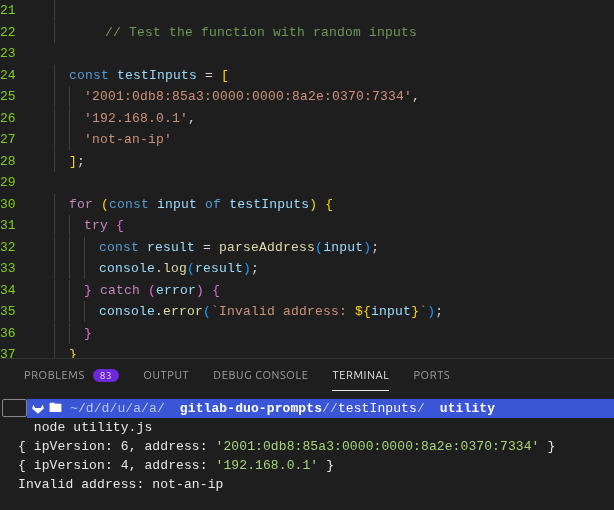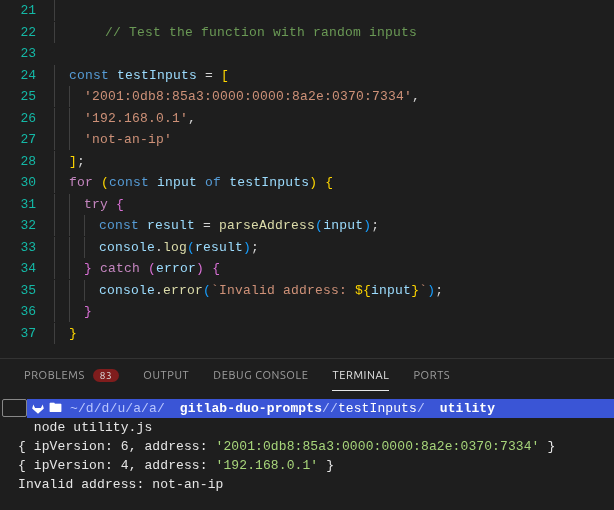--- a/index.html
+++ b/index.html
@@ -17,23 +17,23 @@
     overflow: hidden;
   }
   .line {
     display: flex;
     height: 21.5px;
     align-items: center;
     white-space: pre;
   }
   .gutter {
     width: 54px;
-    text-align: right;
+    text-align: left;
     padding-right: 18px;
-    color: #14b8a6;
+    color: #84cc16;
     font-size: 13px;
     user-select: none;
     flex-shrink: 0;
   }
   .code { flex: 1; letter-spacing: 0.2px; }
   .indent-guide {
     display: inline-block;
     width: 1px;
     height: 21px;
     background: #404040;
@@ -69,21 +69,21 @@
   .tab {
     color: #a0a0a0;
     display: flex;
     align-items: center;
     gap: 8px;
     cursor: pointer;
     padding: 8px 0 9px;
   }
   .tab.active { color: #e7e7e7; border-bottom: 1px solid #e7e7e7; }
   .badge {
-    background: #7f1d1d;
+    background: #6d28d9;
     color: #ddd;
     border-radius: 10px;
     padding: 1px 7px;
     font-size: 10px;
     text-align: center;
   }
 
   .terminal {
     padding: 6px 0 0 0;
     font-size: 13px;
@@ -130,20 +130,21 @@
 
 <div class="editor" id="editor">
     <div class="line"><div class="gutter">21</div><div class="code"><span class="indent-guide"></span></div></div>
     <div class="line"><div class="gutter">22</div><div class="code"><span class="indent-guide"></span><span class="t-comment">// Test the function with random inputs</span></div></div>
     <div class="line"><div class="gutter">23</div><div class="code"></div></div>
     <div class="line"><div class="gutter">24</div><div class="code"><span class="indent-guide"></span><span class="t-keyword">const</span><span> </span><span class="t-var">testInputs</span><span> </span><span class="t-eq">=</span><span> </span><span class="t-bracket-y">[</span></div></div>
     <div class="line"><div class="gutter">25</div><div class="code"><span class="indent-guide"></span><span class="indent-guide"></span><span class="t-string">'2001:0db8:85a3:0000:0000:8a2e:0370:7334'</span><span class="t-punc">,</span></div></div>
     <div class="line"><div class="gutter">26</div><div class="code"><span class="indent-guide"></span><span class="indent-guide"></span><span class="t-string">'192.168.0.1'</span><span class="t-punc">,</span></div></div>
     <div class="line"><div class="gutter">27</div><div class="code"><span class="indent-guide"></span><span class="indent-guide"></span><span class="t-string">'not-an-ip'</span></div></div>
     <div class="line"><div class="gutter">28</div><div class="code"><span class="indent-guide"></span><span class="t-bracket-y">]</span><span class="t-punc">;</span></div></div>
+    <div class="line"><div class="gutter">29</div><div class="code"></div></div>
     <div class="line"><div class="gutter">30</div><div class="code"><span class="indent-guide"></span><span class="t-control">for</span><span> </span><span class="t-bracket-y">(</span><span class="t-keyword">const</span><span> </span><span class="t-var">input</span><span> </span><span class="t-keyword">of</span><span> </span><span class="t-var">testInputs</span><span class="t-bracket-y">)</span><span> </span><span class="t-bracket-y">{</span></div></div>
     <div class="line"><div class="gutter">31</div><div class="code"><span class="indent-guide"></span><span class="indent-guide"></span><span class="t-control">try</span><span> </span><span class="t-bracket-p">{</span></div></div>
     <div class="line"><div class="gutter">32</div><div class="code"><span class="indent-guide"></span><span class="indent-guide"></span><span class="indent-guide"></span><span class="t-keyword">const</span><span> </span><span class="t-var">result</span><span> </span><span class="t-eq">=</span><span> </span><span class="t-fn">parseAddress</span><span class="t-bracket-b">(</span><span class="t-var">input</span><span class="t-bracket-b">)</span><span class="t-punc">;</span></div></div>
     <div class="line"><div class="gutter">33</div><div class="code"><span class="indent-guide"></span><span class="indent-guide"></span><span class="indent-guide"></span><span class="t-obj">console</span><span class="t-punc">.</span><span class="t-fn">log</span><span class="t-bracket-b">(</span><span class="t-var">result</span><span class="t-bracket-b">)</span><span class="t-punc">;</span></div></div>
     <div class="line"><div class="gutter">34</div><div class="code"><span class="indent-guide"></span><span class="indent-guide"></span><span class="t-bracket-p">}</span><span> </span><span class="t-control">catch</span><span> </span><span class="t-bracket-p">(</span><span class="t-var">error</span><span class="t-bracket-p">)</span><span> </span><span class="t-bracket-p">{</span></div></div>
     <div class="line"><div class="gutter">35</div><div class="code"><span class="indent-guide"></span><span class="indent-guide"></span><span class="indent-guide"></span><span class="t-obj">console</span><span class="t-punc">.</span><span class="t-fn">error</span><span class="t-bracket-b">(</span><span class="t-string">`Invalid address: </span><span class="t-bracket-y">${</span><span class="t-var">input</span><span class="t-bracket-y">}</span><span class="t-string">`</span><span class="t-bracket-b">)</span><span class="t-punc">;</span></div></div>
     <div class="line"><div class="gutter">36</div><div class="code"><span class="indent-guide"></span><span class="indent-guide"></span><span class="t-bracket-p">}</span></div></div>
     <div class="line"><div class="gutter">37</div><div class="code"><span class="indent-guide"></span><span class="t-bracket-y">}</span></div></div>
   </div>
 

